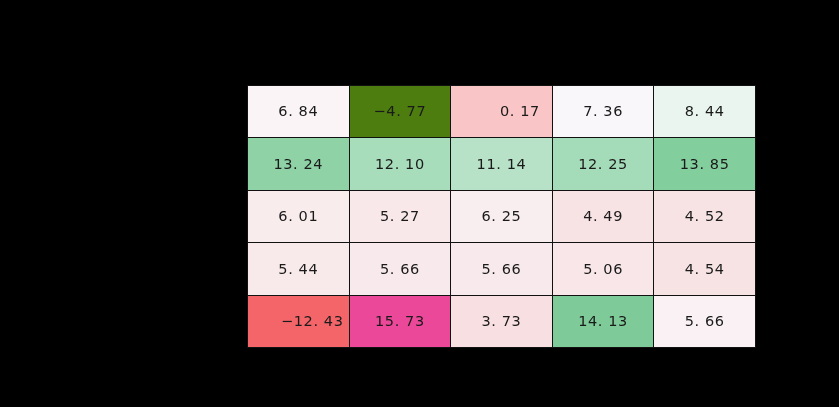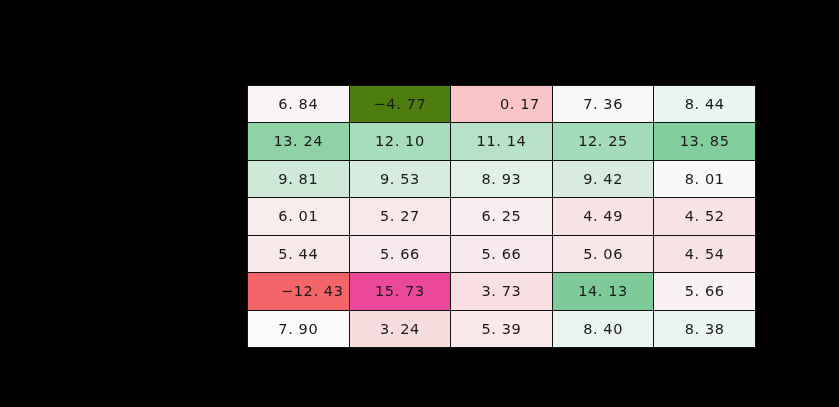--- a/index.html
+++ b/index.html
@@ -88,37 +88,20 @@
             <span class="cell-value">11. 14</span>
           </td>
           <td style="background-color: rgb(164, 219, 184);">
             <span class="cell-value">12. 25</span>
           </td>
           <td style="background-color: rgb(130, 206, 157);">
             <span class="cell-value">13. 85</span>
           </td>
         </tr>
         <tr>
-          <td style="background-color: rgb(207, 233, 217);">
-            <span class="cell-value">9. 81</span>
-          </td>
-          <td style="background-color: rgb(214, 236, 223);">
-            <span class="cell-value">9. 53</span>
-          </td>
-          <td style="background-color: rgb(225, 241, 232);">
-            <span class="cell-value">8. 93</span>
-          </td>
-          <td style="background-color: rgb(215, 236, 223);">
-            <span class="cell-value">9. 42</span>
-          </td>
-          <td style="background-color: rgb(249, 248, 251);">
-            <span class="cell-value">8. 01</span>
-          </td>
-        </tr>
-        <tr>
           <td style="background-color: rgb(249, 236, 237);">
             <span class="cell-value">6. 01</span>
           </td>
           <td style="background-color: rgb(248, 232, 233);">
             <span class="cell-value">5. 27</span>
           </td>
           <td style="background-color: rgb(249, 238, 239);">
             <span class="cell-value">6. 25</span>
           </td>
           <td style="background-color: rgb(247, 226, 228);">
@@ -155,32 +138,15 @@
           <td style="background-color: rgb(248, 223, 225);">
             <span class="cell-value">3. 73</span>
           </td>
           <td style="background-color: rgb(126, 203, 153);">
             <span class="cell-value">14. 13</span>
           </td>
           <td style="background-color: rgb(249, 241, 243);">
             <span class="cell-value">5. 66</span>
           </td>
         </tr>
-        <tr>
-          <td style="background-color: rgb(250, 250, 253);">
-            <span class="cell-value">7. 90</span>
-          </td>
-          <td style="background-color: rgb(247, 220, 222);">
-            <span class="cell-value">3. 24</span>
-          </td>
-          <td style="background-color: rgb(249, 233, 235);">
-            <span class="cell-value">5. 39</span>
-          </td>
-          <td style="background-color: rgb(234, 245, 239);">
-            <span class="cell-value">8. 40</span>
-          </td>
-          <td style="background-color: rgb(234, 245, 239);">
-            <span class="cell-value">8. 38</span>
-          </td>
-        </tr>
       </tbody>
   </table>
 </div>
 
 </body></html>

